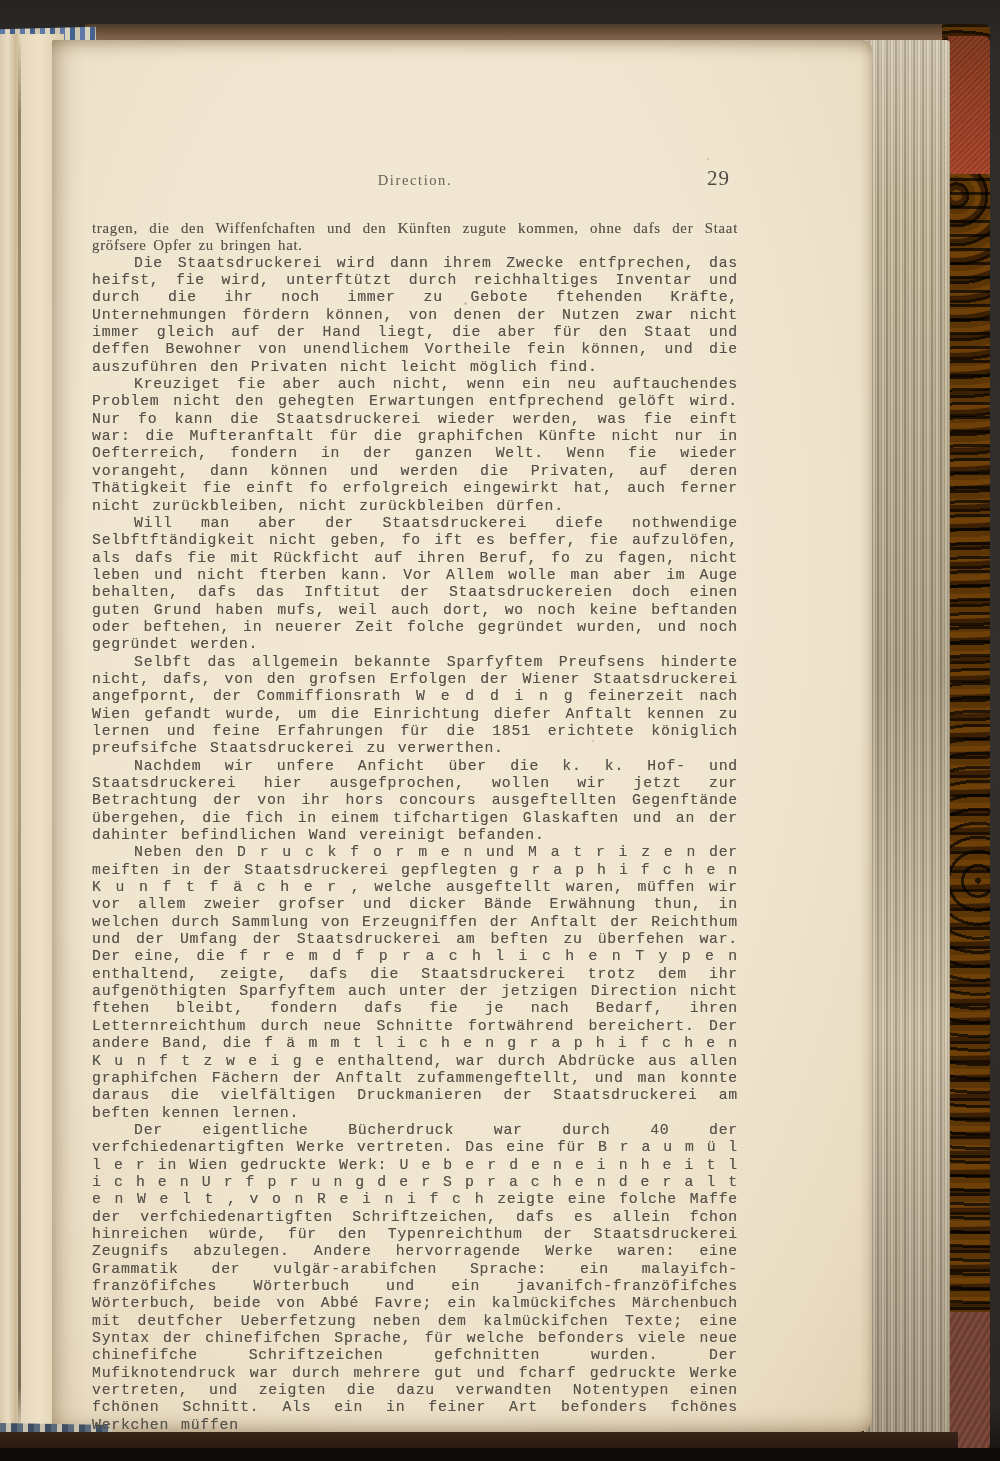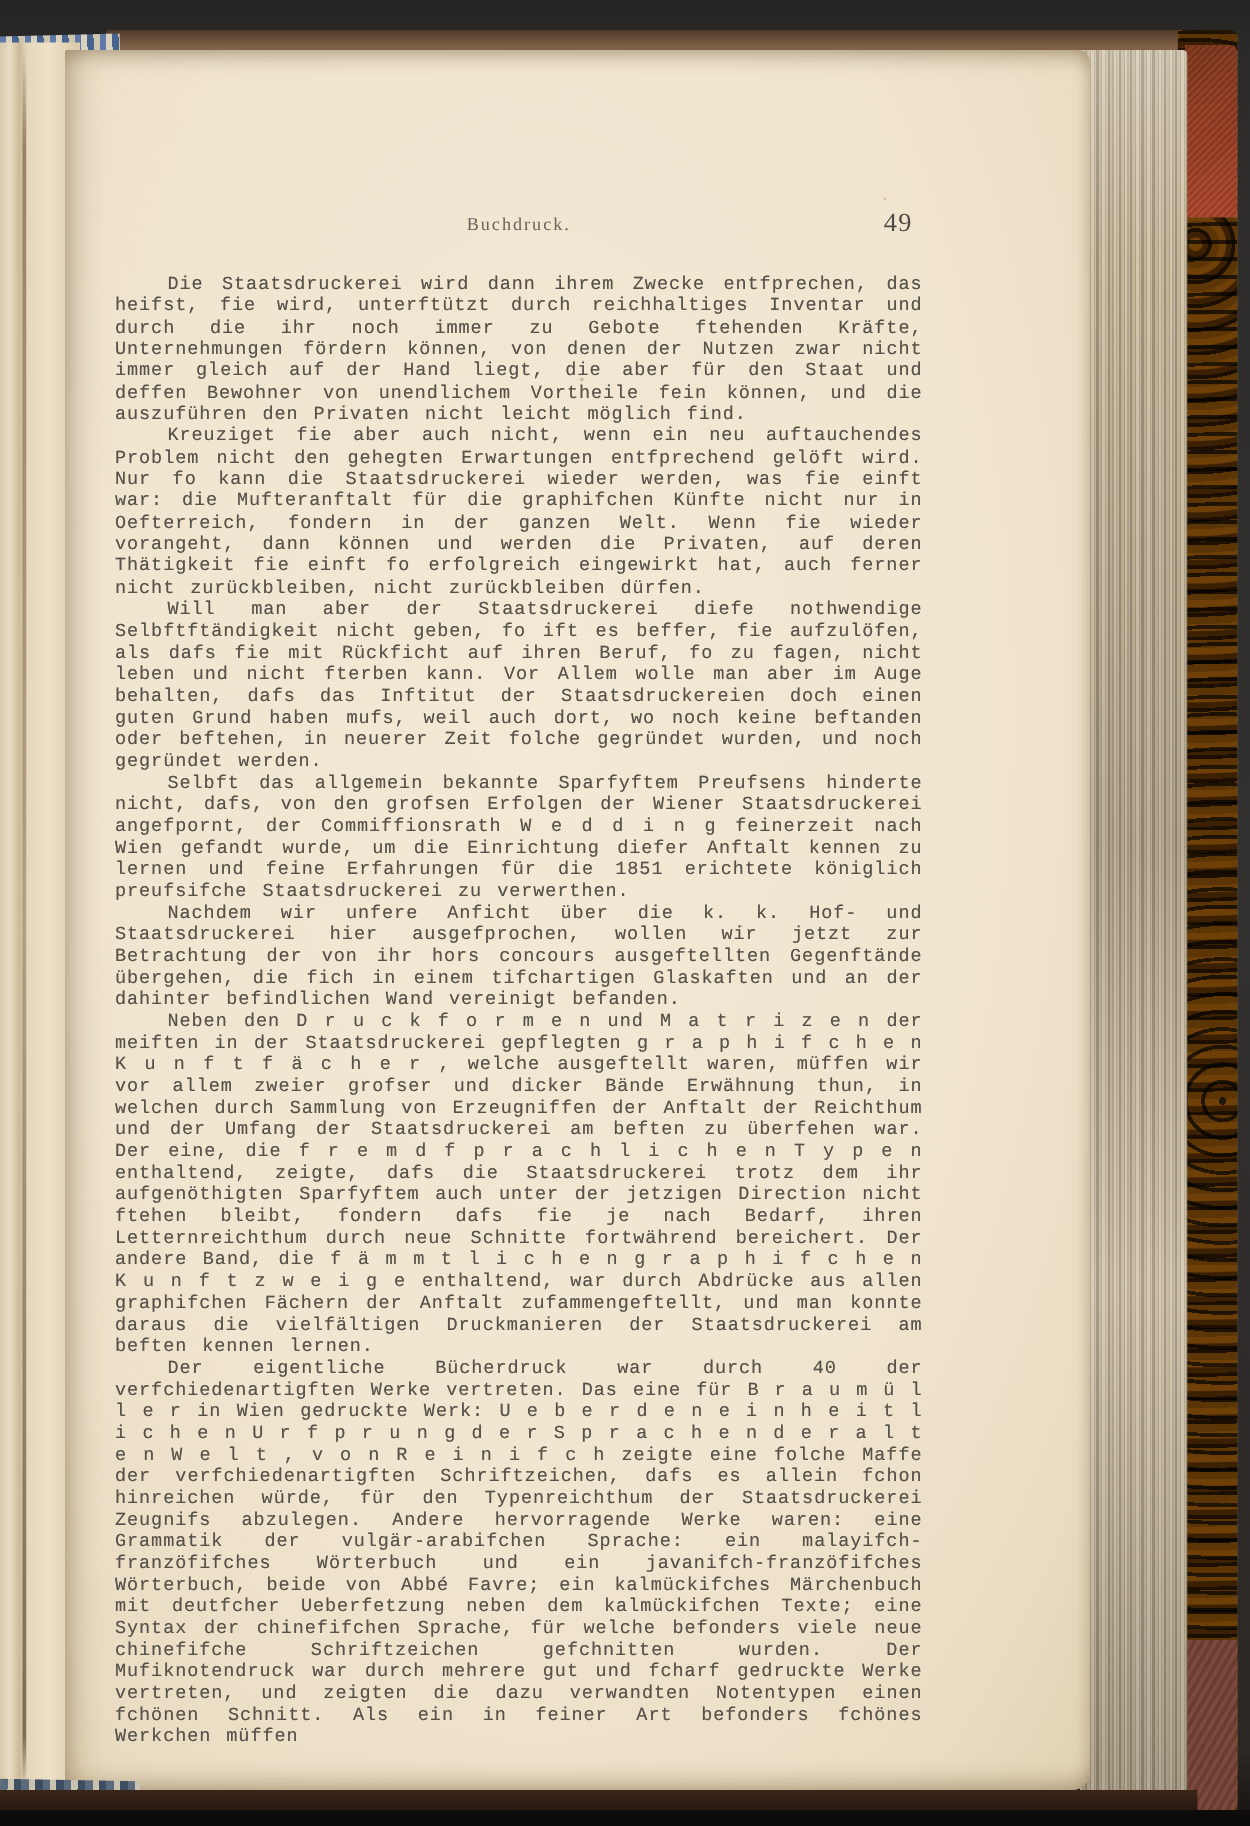--- a/index.html
+++ b/index.html
@@ -129,24 +129,25 @@
     <div class="speck" style="left:540px;top:700px;width:2px;height:2px;"></div>
   </div>
 
   <div class="gutter-crease"></div>
   <div class="tailband"></div>
   <div class="bottom-board"></div>
   <div class="bottom-black"></div>
 
   <div class="text-block">
     <div class="header-row">
-      <div class="running-header">Buchdruck.</div>
-      <div class="page-number">49</div>
+      <div class="running-header">Direction.</div>
+      <div class="page-number">29</div>
     </div>
     <div class="body-copy">
+        <p class="para">tragen, die den Wiffenfchaften und den Künften zugute kommen, ohne dafs der Staat gröfsere Opfer zu bringen hat.</p>
         <p class="para ind">Die Staatsdruckerei wird dann ihrem Zwecke entfprechen, das heifst, fie wird, unterftützt durch reichhaltiges Inventar und durch die ihr noch immer zu Gebote ftehenden Kräfte, Unternehmungen fördern können, von denen der Nutzen zwar nicht immer gleich auf der Hand liegt, die aber für den Staat und deffen Bewohner von unendlichem Vortheile fein können, und die auszuführen den Privaten nicht leicht möglich find.</p>
         <p class="para ind">Kreuziget fie aber auch nicht, wenn ein neu auftauchendes Problem nicht den gehegten Erwartungen entfprechend gelöft wird. Nur fo kann die Staatsdruckerei wieder werden, was fie einft war: die Mufteranftalt für die graphifchen Künfte nicht nur in Oefterreich, fondern in der ganzen Welt. Wenn fie wieder vorangeht, dann können und werden die Privaten, auf deren Thätigkeit fie einft fo erfolgreich eingewirkt hat, auch ferner nicht zurückbleiben, nicht zurückbleiben dürfen.</p>
         <p class="para ind">Will man aber der Staatsdruckerei diefe nothwendige Selbftftändigkeit nicht geben, fo ift es beffer, fie aufzulöfen, als dafs fie mit Rückficht auf ihren Beruf, fo zu fagen, nicht leben und nicht fterben kann. Vor Allem wolle man aber im Auge behalten, dafs das Inftitut der Staatsdruckereien doch einen guten Grund haben mufs, weil auch dort, wo noch keine beftanden oder beftehen, in neuerer Zeit folche gegründet wurden, und noch gegründet werden.</p>
         <p class="para ind">Selbft das allgemein bekannte Sparfyftem Preufsens hinderte nicht, dafs, von den grofsen Erfolgen der Wiener Staatsdruckerei angefpornt, der Commiffionsrath W e d d i n g feinerzeit nach Wien gefandt wurde, um die Einrichtung diefer Anftalt kennen zu lernen und feine Erfahrungen für die 1851 erichtete königlich preufsifche Staatsdruckerei zu verwerthen.</p>
         <p class="para ind">Nachdem wir unfere Anficht über die k. k. Hof- und Staatsdruckerei hier ausgefprochen, wollen wir jetzt zur Betrachtung der von ihr hors concours ausgeftellten Gegenftände übergehen, die fich in einem tifchartigen Glaskaften und an der dahinter befindlichen Wand vereinigt befanden.</p>
         <p class="para ind">Neben den D r u c k f o r m e n und M a t r i z e n der meiften in der Staatsdruckerei gepflegten g r a p h i f c h e n  K u n f t f ä c h e r , welche ausgeftellt waren, müffen wir vor allem zweier grofser und dicker Bände Erwähnung thun, in welchen durch Sammlung von Erzeugniffen der Anftalt der Reichthum und der Umfang der Staatsdruckerei am beften zu überfehen war. Der eine, die f r e m d f p r a c h l i c h e n  T y p e n enthaltend, zeigte, dafs die Staatsdruckerei trotz dem ihr aufgenöthigten Sparfyftem auch unter der jetzigen Direction nicht ftehen bleibt, fondern dafs fie je nach Bedarf, ihren Letternreichthum durch neue Schnitte fortwährend bereichert. Der andere Band, die f ä m m t l i c h e n  g r a p h i f c h e n  K u n f t z w e i g e enthaltend, war durch Abdrücke aus allen graphifchen Fächern der Anftalt zufammengeftellt, und man konnte daraus die vielfältigen Druckmanieren der Staatsdruckerei am beften kennen lernen.</p>
         <p class="para ind">Der eigentliche Bücherdruck war durch 40 der verfchiedenartigften Werke vertreten. Das eine für B r a u m ü l l e r in Wien gedruckte Werk: U e b e r  d e n  e i n h e i t l i c h e n  U r f p r u n g  d e r  S p r a c h e n  d e r  a l t e n  W e l t ,  v o n  R e i n i f c h zeigte eine folche Maffe der verfchiedenartigften Schriftzeichen, dafs es allein fchon hinreichen würde, für den Typenreichthum der Staatsdruckerei Zeugnifs abzulegen. Andere hervorragende Werke waren: eine Grammatik der vulgär-arabifchen Sprache: ein malayifch-franzöfifches Wörterbuch und ein javanifch-franzöfifches Wörterbuch, beide von Abbé Favre; ein kalmückifches Märchenbuch mit deutfcher Ueberfetzung neben dem kalmückifchen Texte; eine Syntax der chinefifchen Sprache, für welche befonders viele neue chinefifche Schriftzeichen gefchnitten wurden. Der Mufiknotendruck war durch mehrere gut und fcharf gedruckte Werke vertreten, und zeigten die dazu verwandten Notentypen einen fchönen Schnitt. Als ein in feiner Art befonders fchönes Werkchen müffen</p>
       </div>
   </div>
 

